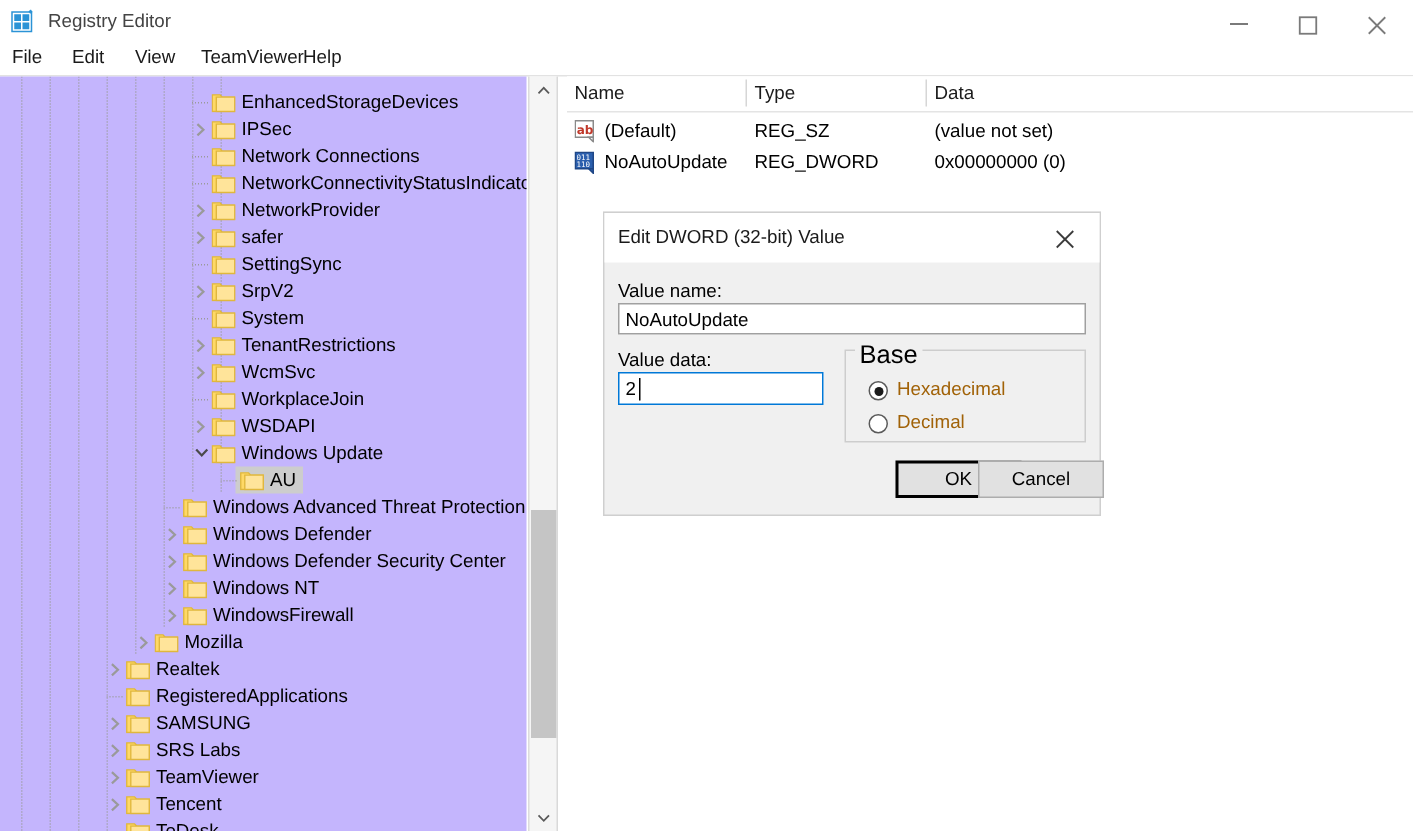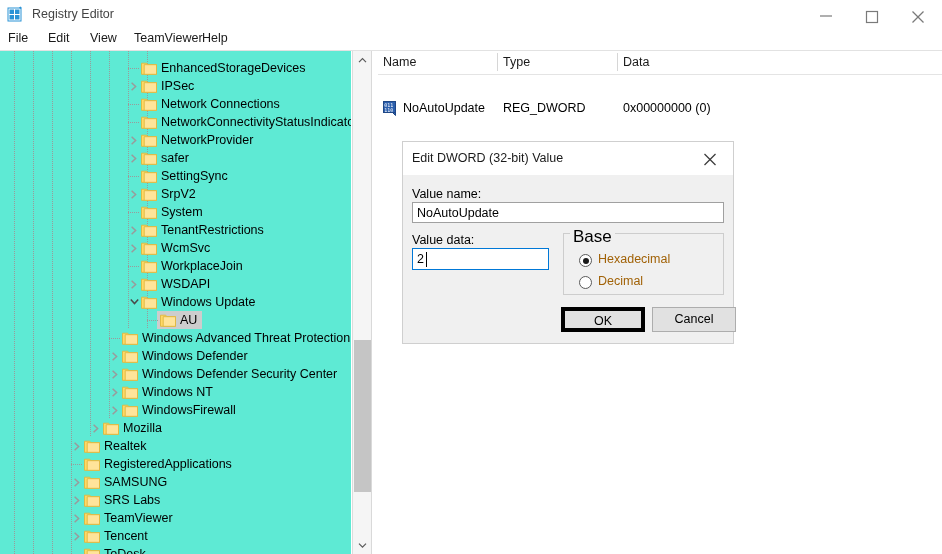--- a/index.html
+++ b/index.html
@@ -24,21 +24,21 @@
   .btn-min{right:92px;}
   .btn-max{right:46px;}
   .btn-close{right:0px;}
 
   
   .menubar{position:absolute;left:0;top:31px;width:762px;height:13px;}
   .menu-item{position:absolute;top:0;font-size:12.5px;color:#1a1a1a;white-space:nowrap;}
 
   
   .pane-top-line{position:absolute;left:0;top:50px;width:942px;height:1px;background:#e2e2e2;}
-  .tree-pane{position:absolute;left:0;top:51px;width:351px;height:503px;background:#5eead4;overflow:hidden;}
+  .tree-pane{position:absolute;left:0;top:51px;width:351px;height:503px;background:#c4b5fd;overflow:hidden;}
   .splitter{position:absolute;left:371px;top:51px;width:1px;height:503px;background:#d9d9d9;}
   .values-pane{position:absolute;left:378px;top:51px;width:564px;height:503px;background:#ffffff;}
 
   
   .trow{position:absolute;left:0;height:20px;width:351px;}
   .tw-arrow{position:absolute;width:16px;height:20px;}
   .tw-arrow svg{position:absolute;left:4px;top:6px;}
   .tw-folder{position:absolute;width:16px;height:14px;top:3px;}
   .tw-label{position:absolute;top:2px;font-size:12.5px;color:#000000;white-space:nowrap;line-height:16px;}
   .tw-sel{position:absolute;top:1px;height:18px;background:#cdcdcd;border-radius:0;}
@@ -84,21 +84,21 @@
 
   .groupbox{position:absolute;border:1px solid #cdcdcd;box-sizing:border-box;}
   .group-legend{position:absolute;background:#f0f0f0;padding:0 3px;font-size:17px;color:#000;white-space:nowrap;}
   .radio{position:absolute;}
   .radio .dot{position:absolute;left:0;top:0;width:13px;height:13px;border:1px solid #5a5a5a;border-radius:50%;background:#ffffff;box-sizing:border-box;}
   .radio .dot.on::after{content:"";position:absolute;left:2.5px;top:2.5px;width:6px;height:6px;border-radius:50%;background:#1a1a1a;}
   .radio .rlbl{position:absolute;left:19px;top:-2px;font-size:12.5px;color:#a16207;white-space:nowrap;}
 
   .btn{position:absolute;background:#e1e1e1;border:1px solid #adadad;box-sizing:border-box;
        font-size:12.5px;color:#000;text-align:center;line-height:23px;}
-  .btn.default{border:4px solid #000000;line-height:21px;}
+  .btn.default{border:2px solid #000000;line-height:21px;margin-left:36px;}
 </style>
 </head>
 <body>
 
 <div id="app">
 
   <div class="edge-accent"></div>
 
   <div class="titlebar">
     <span class="title-icon">
@@ -471,20 +471,32 @@
   <div class="values-pane">
     <div class="vhdr">
       <span class="vhdr-label" style="left:5px">Name</span>
       <span class="vhdr-label" style="left:125px">Type</span>
       <span class="vhdr-label" style="left:245px">Data</span>
       <span class="vhdr-sep" style="left:119px"></span>
       <span class="vhdr-sep" style="left:239px"></span>
     </div>
     <div class="vhdr-line"></div>
 
+    <div class="vrow" style="top:26px">
+      <span class="vicon">
+        <svg width="15" height="15" viewBox="0 0 15 15">
+          <rect x="0.5" y="0.5" width="12" height="11" fill="#ffffff" stroke="#8a8a8a" stroke-width="1"></rect>
+          <text x="1.5" y="9" font-family="DejaVu Sans, sans-serif" font-size="8" font-weight="bold" fill="#c0392b">ab</text>
+          <path d="M12.5 11.5 L12.5 14.5 L9.5 11.5 z" fill="#ffffff" stroke="#8a8a8a" stroke-width="1"></path>
+        </svg>
+      </span>
+      <span class="vcell" style="left:25px">(Default)</span>
+      <span class="vcell" style="left:125px">REG_SZ</span>
+      <span class="vcell" style="left:245px">(value not set)</span>
+    </div>
 
     <div class="vrow" style="top:47px">
       <span class="vicon">
         <svg width="15" height="15" viewBox="0 0 15 15">
           <rect x="0.5" y="0.5" width="12" height="11" fill="#2b5fad" stroke="#1f4786" stroke-width="1"></rect>
           <text x="1.3" y="5.8" font-family="DejaVu Sans Mono, monospace" font-size="5" fill="#ffffff">011</text>
           <text x="1.3" y="10.6" font-family="DejaVu Sans Mono, monospace" font-size="5" fill="#ffffff">110</text>
           <path d="M12.5 11.5 L12.5 14.5 L9.5 11.5 z" fill="#2b5fad" stroke="#1f4786" stroke-width="1"></path>
         </svg>
       </span>

